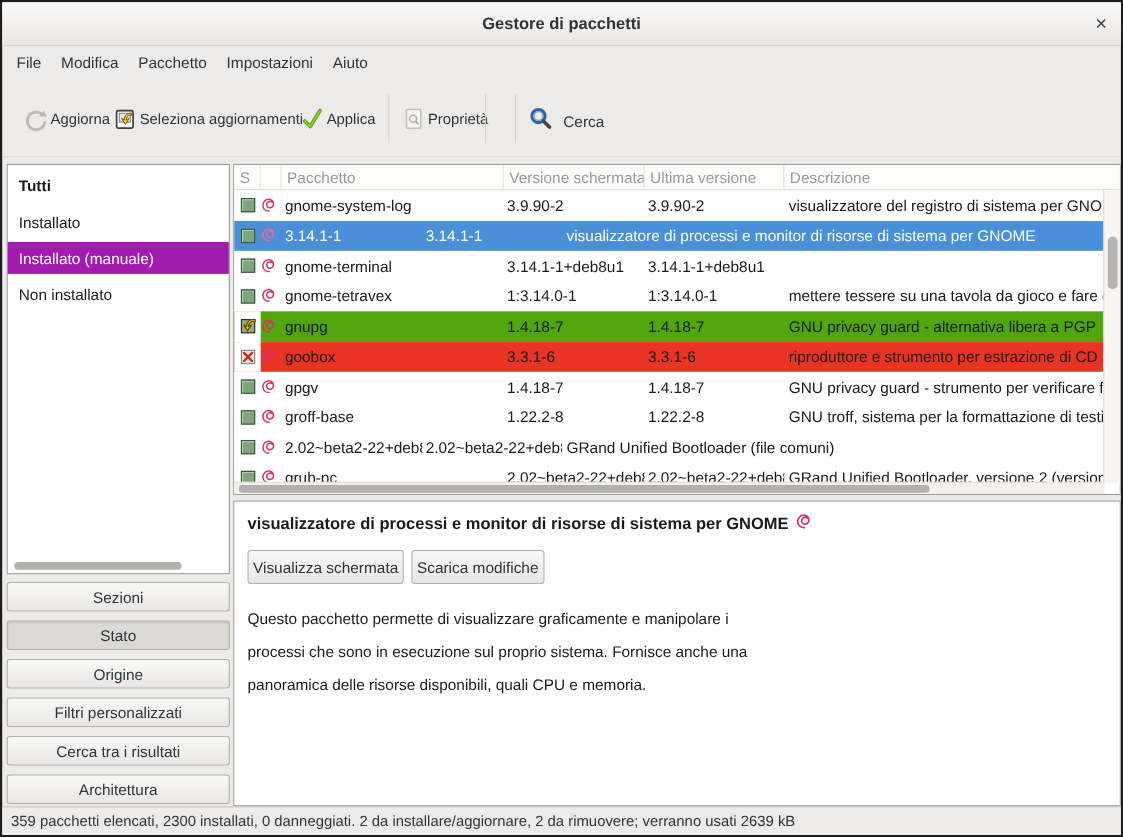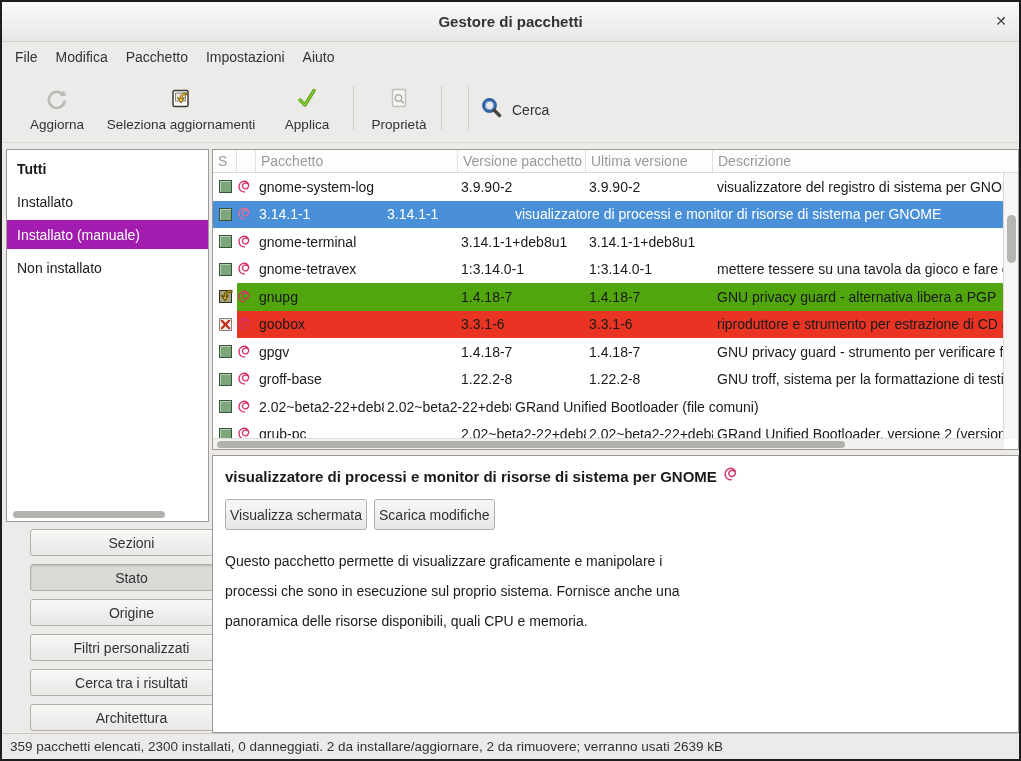--- a/index.html
+++ b/index.html
@@ -12,37 +12,37 @@
     display:flex; align-items:center; justify-content:center; }
   .title { font-size:15px; font-weight:bold; color:#2e3436; }
   .close { position:absolute; right:12px; top:11px; font-size:14px; font-weight:bold; color:#3c4549; cursor:default; }
 
   
   .menubar { position:absolute; left:0; top:40px; right:0; height:30px; display:flex; align-items:center; padding-left:4px; }
   .menu-item { font-size:14px; color:#2e3436; padding:5px 9px; }
 
   
   .toolbar { position:absolute; left:0; top:70px; right:0; height:71px; border-bottom:1px solid #dbd8d4; }
-  .tbtn { position:absolute; top:10px; height:54px; display:flex; flex-direction:column; align-items:center; justify-content:space-between; padding:3px 0 4px; }
+  .tbtn { position:absolute; top:10px; height:54px; display:flex; flex-direction:row; align-items:center; padding:3px 0 4px; }
   .tbtn .ticon { height:28px; display:flex; align-items:center; justify-content:center; }
   .tbtn .tlabel { font-size:13.5px; color:#2e3436; white-space:nowrap; }
   .tsep { position:absolute; top:14px; height:44px; width:1px; background:#d3d0cc; }
   .tb-cerca { position:absolute; left:478px; top:22px; height:32px; display:flex; align-items:center; gap:8px; }
   .tb-cerca .tlabel { font-size:14px; color:#2e3436; }
 
   
   .filterlist { position:absolute; left:4px; top:147px; width:203px; height:373px; background:#fff; border:1px solid #9e9b97; }
   .filter-item { height:29px; display:flex; align-items:center; padding-left:10px; font-size:14px; color:#1a1a1a; margin-top:4px; }
   .filter-item.bold { font-weight:bold; }
   .filter-item.selected { background:#a21caf; color:#fff; margin-top:4px; }
   .fl-hscroll { position:absolute; left:6px; bottom:3px; height:7px; width:152px; background:#b3b1ae; border-radius:4px; }
 
   .side-btn { position:absolute; left:4px; width:203px; height:27px;
     background:linear-gradient(#f8f8f7,#e9e7e5); border:1px solid #b1aeaa; border-radius:3px;
-    display:flex; align-items:center; justify-content:center; font-size:14px; color:#2e3436;margin-left:24px; }
+    display:flex; align-items:center; justify-content:center; font-size:14px; color:#2e3436; }
   .side-btn.pressed { background:#dcdad7; box-shadow:inset 0 1px 2px rgba(0,0,0,.15); }
 
   
   .pkg-table { position:absolute; left:210px; top:147px; width:807px; height:301px; background:#fff; border:1px solid #9e9b97; }
   .thead { position:absolute; left:0; top:0; right:0; height:23px; background:#fdfdfc; border-bottom:1px solid #dcdad6; display:flex; }
   .th { font-size:14px; color:#97999b; display:flex; align-items:center; padding-left:5px; border-right:1px solid #e4e2df; white-space:nowrap; overflow:hidden; }
   .tbody { position:absolute; left:0; top:23px; width:791px; height:266px; overflow:hidden; }
   .trow { height:27.5px; display:flex; align-items:center; font-size:14px; color:#1a1a1a; }
   .cell { white-space:nowrap; overflow:hidden; flex-shrink:0; }
   .c-s { width:24px; display:flex; justify-content:center; align-items:center; align-self:stretch; background:#fff; }
@@ -164,21 +164,21 @@
   <div class="side-btn" style="top:597px;">Origine</div>
   <div class="side-btn" style="top:632px;">Filtri personalizzati</div>
   <div class="side-btn" style="top:702px;">Architettura</div>
   <div class="side-btn" style="top:667px;">Cerca tra i risultati</div>
 
   <div class="pkg-table">
     <div class="thead">
       <div class="th" style="width:24px;">S</div>
       <div class="th" style="width:19px;"></div>
       <div class="th" style="width:202px;">Pacchetto</div>
-      <div class="th" style="width:128px;">Versione pacchetto</div>
+      <div class="th" style="width:128px;">Versione schermata</div>
       <div class="th" style="width:127px;">Ultima versione</div>
       <div class="th" style="flex:1;border-right:none;">Descrizione</div>
     </div>
 
     <div class="tbody">
 
       <div class="trow">
         <span class="cell c-s">
             <span class="st-box st-installed"></span>
           </span>

